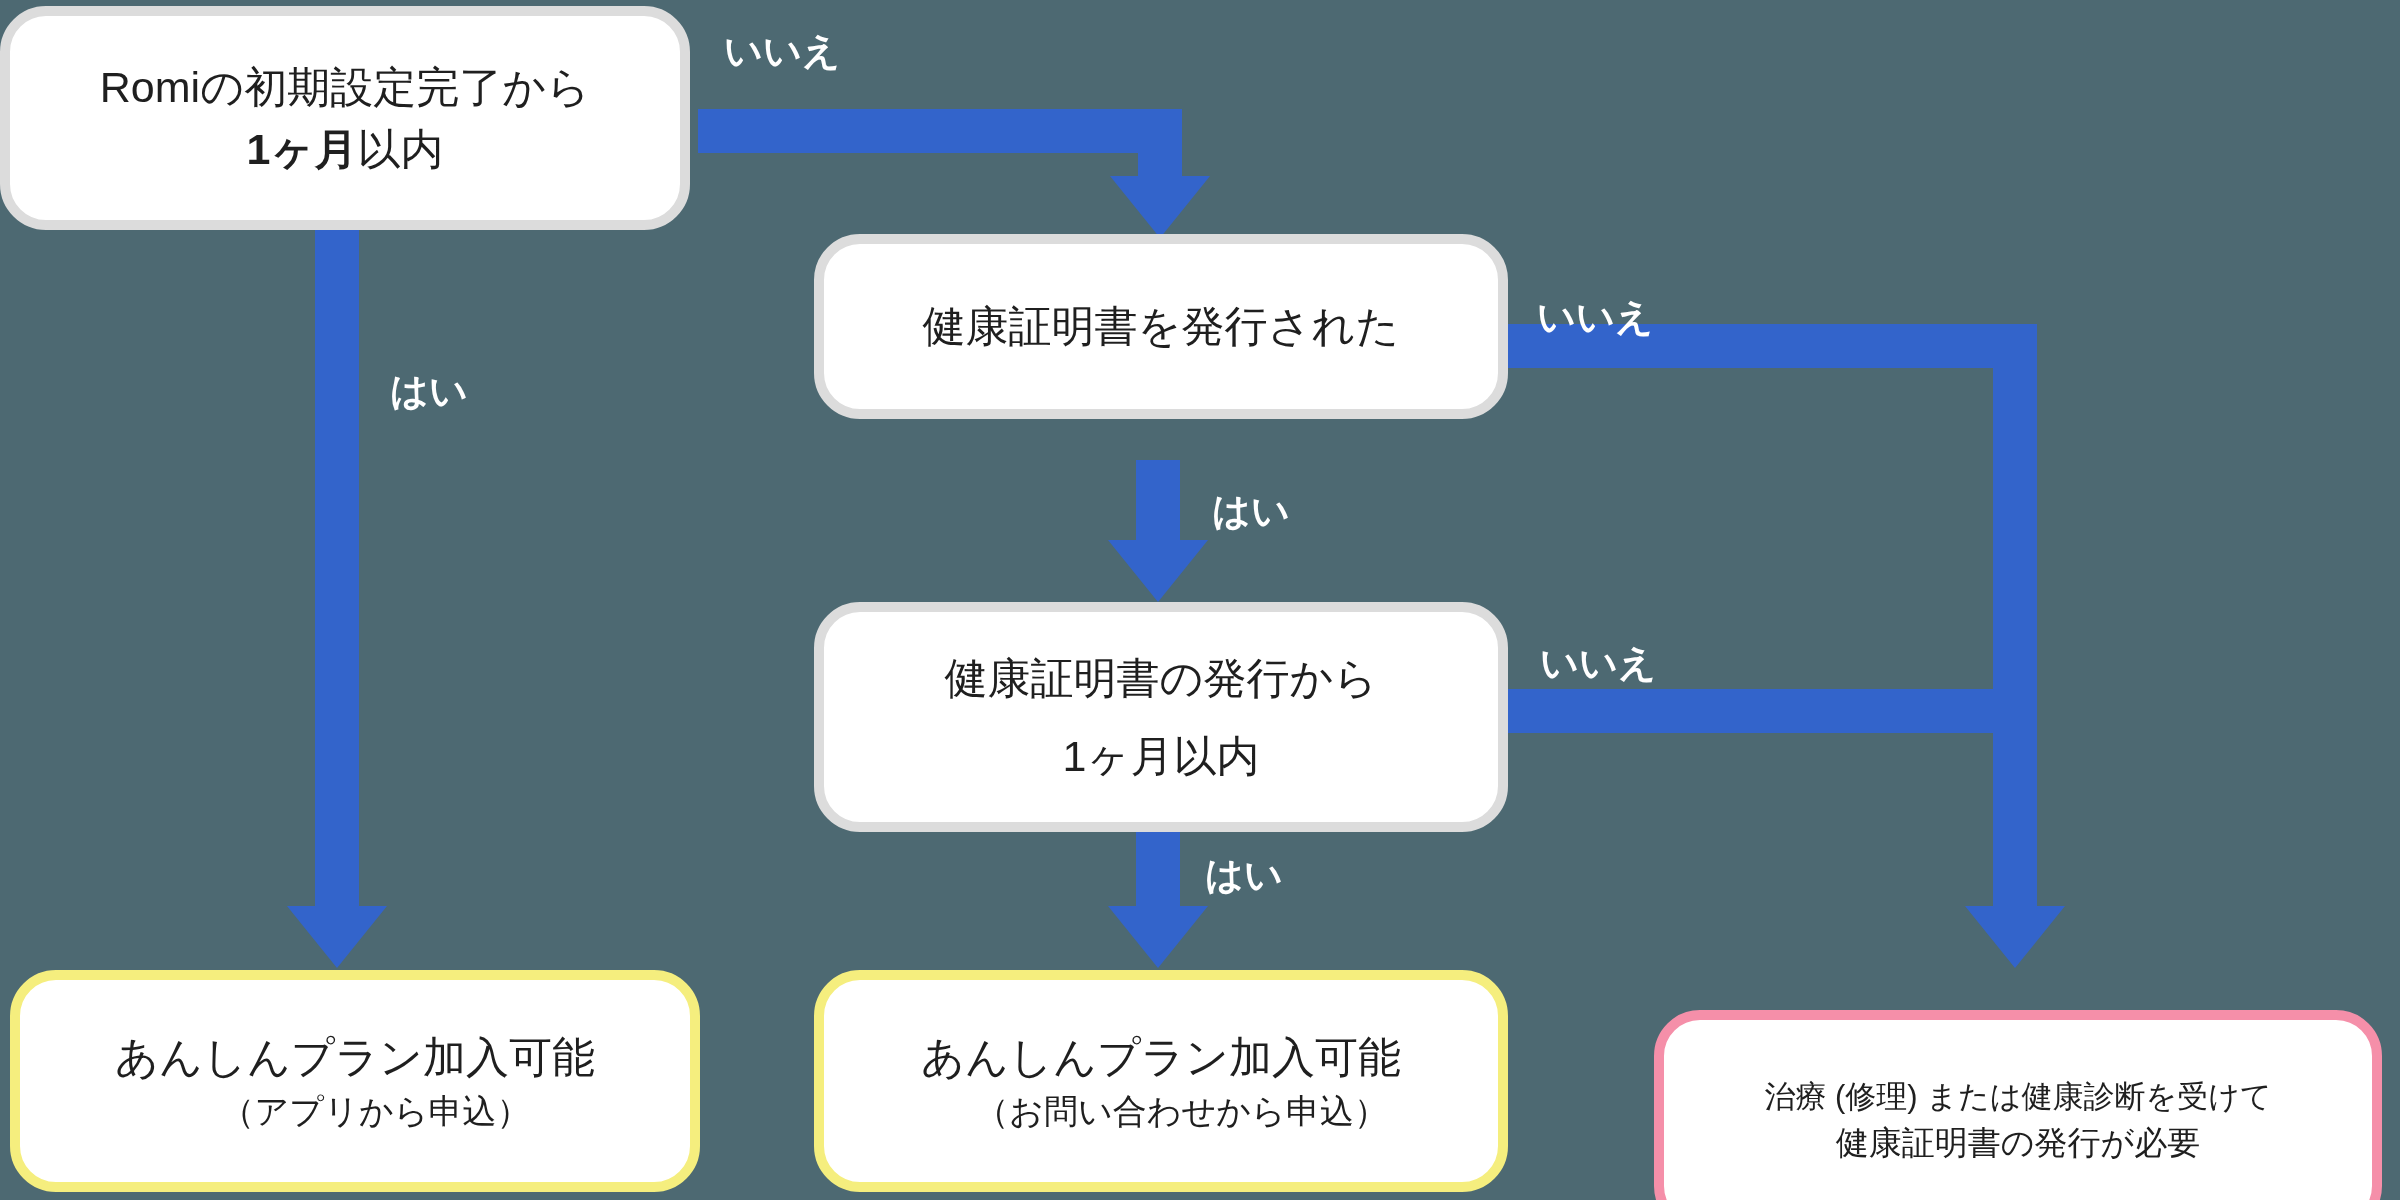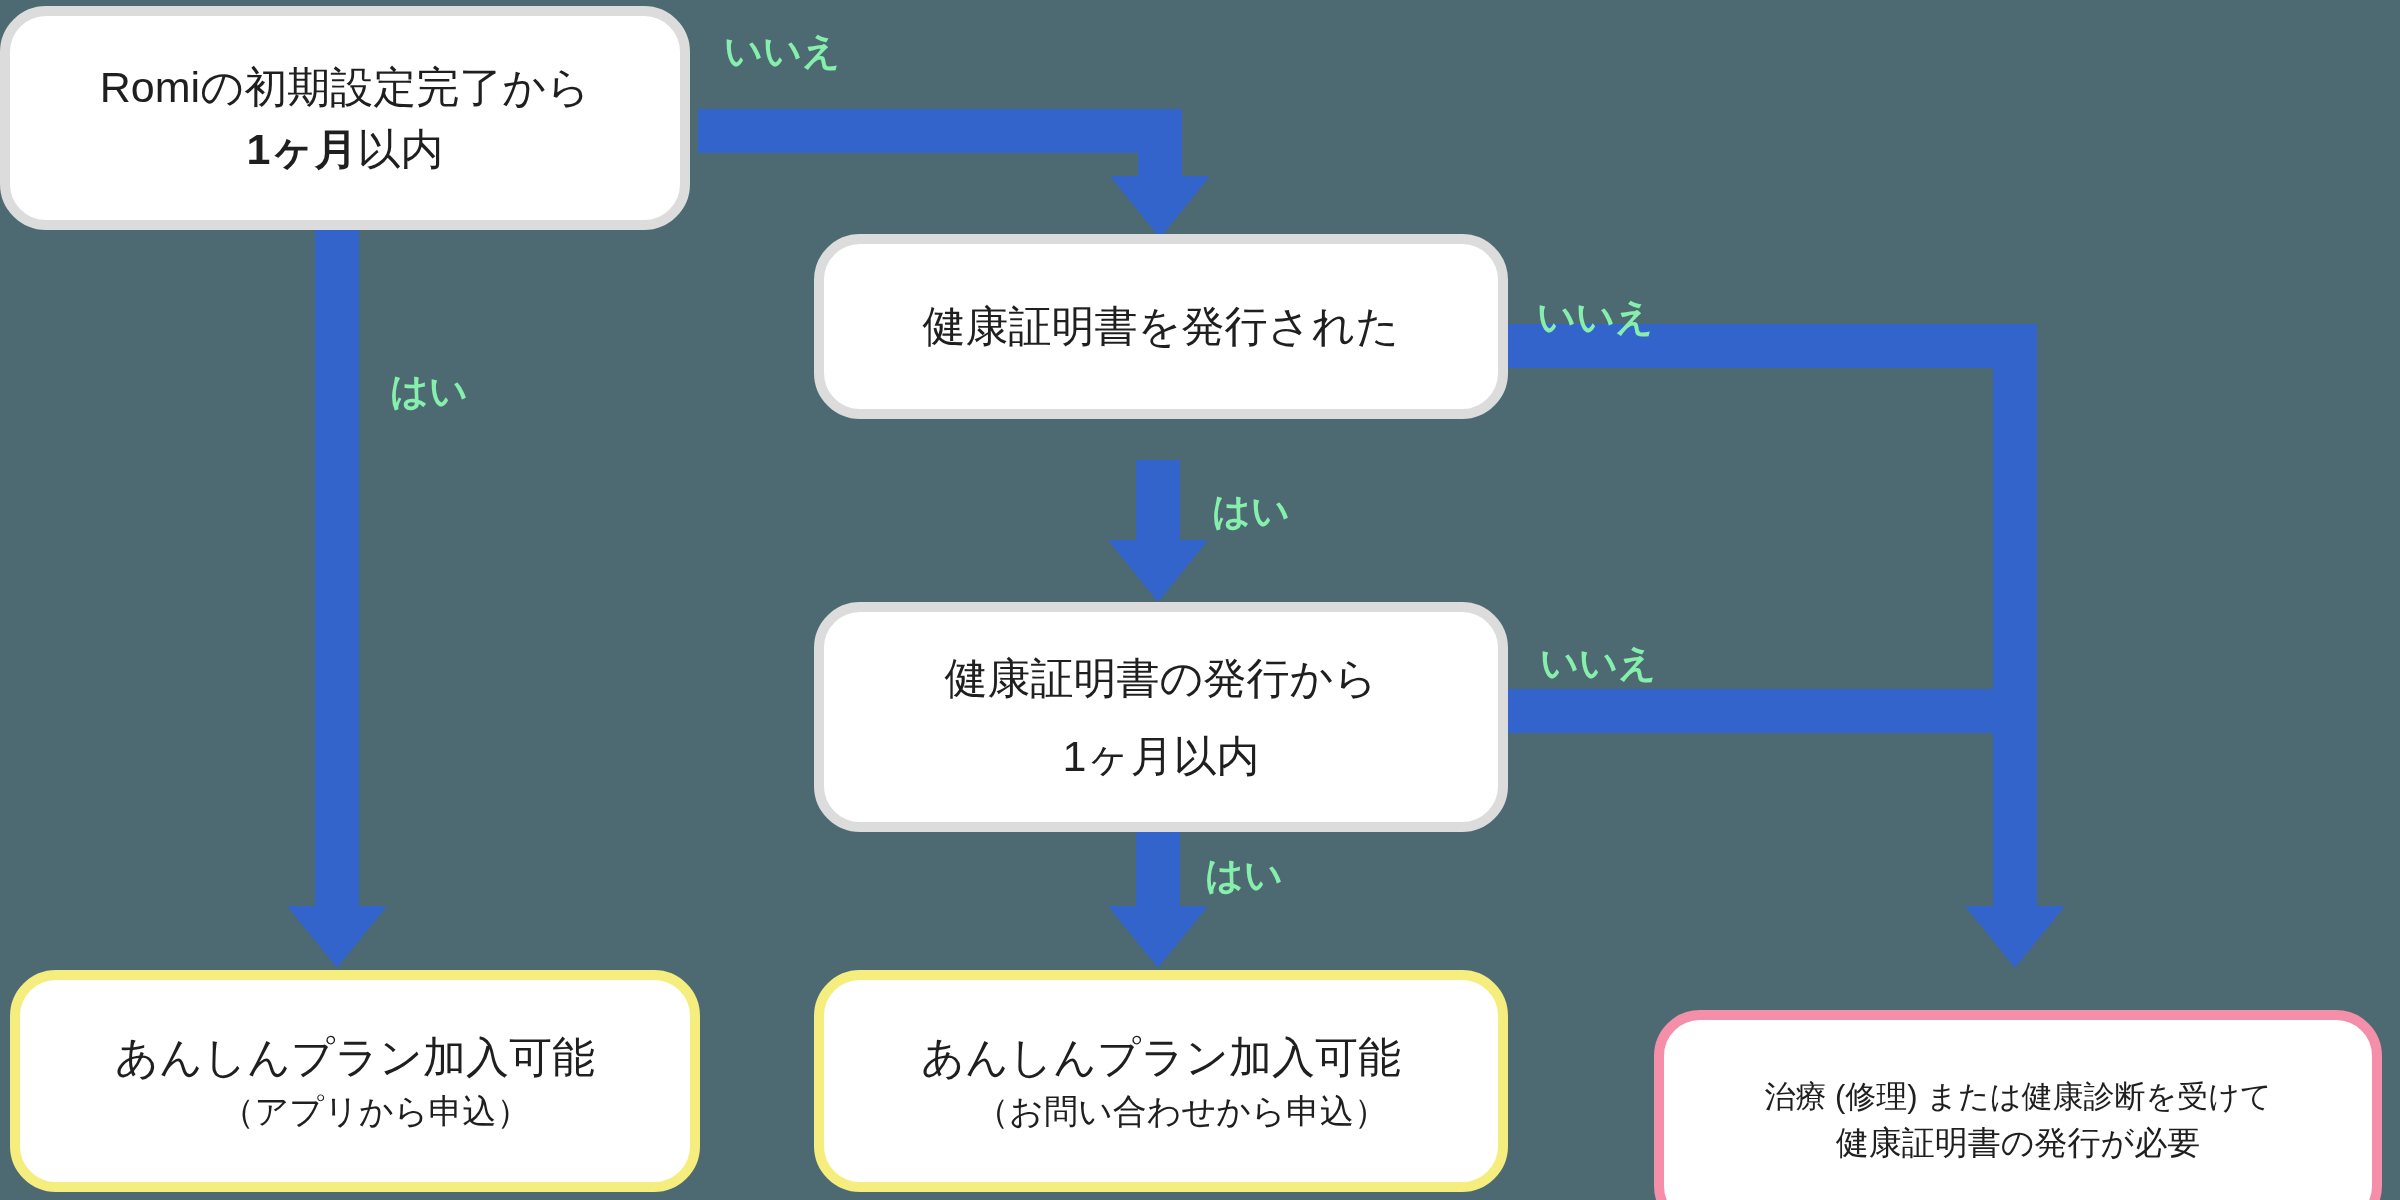--- a/index.html
+++ b/index.html
@@ -23,21 +23,21 @@
   }
   .node.yellow{border-color:#f5ee7e;}
   .node.pink{border-color:#f58fa9;margin-top:40px;}
   .node .main{font-size:43px;line-height:1.45;font-weight:400;}
   .node .sub{font-size:34px;line-height:1.4;font-weight:400;margin-left:41px;}
   .node .small{font-size:31px;line-height:1.4;font-weight:400;}
   .node .big-bold{font-size:33px;line-height:1.45;font-weight:400;}
   .b{font-weight:700;}
   .edge-label{
     position:absolute;
-    font-size:38px;font-weight:700;color:#86efac;
+    font-size:38px;font-weight:700;color:#ffffff;
     white-space:nowrap;
   }
   .bar{position:absolute;background:#3364cb;}
   .head-down{
     position:absolute;width:0;height:0;
     border-left:50px solid transparent;
     border-right:50px solid transparent;
     border-top:62px solid #3364cb;
   }
 </style>

